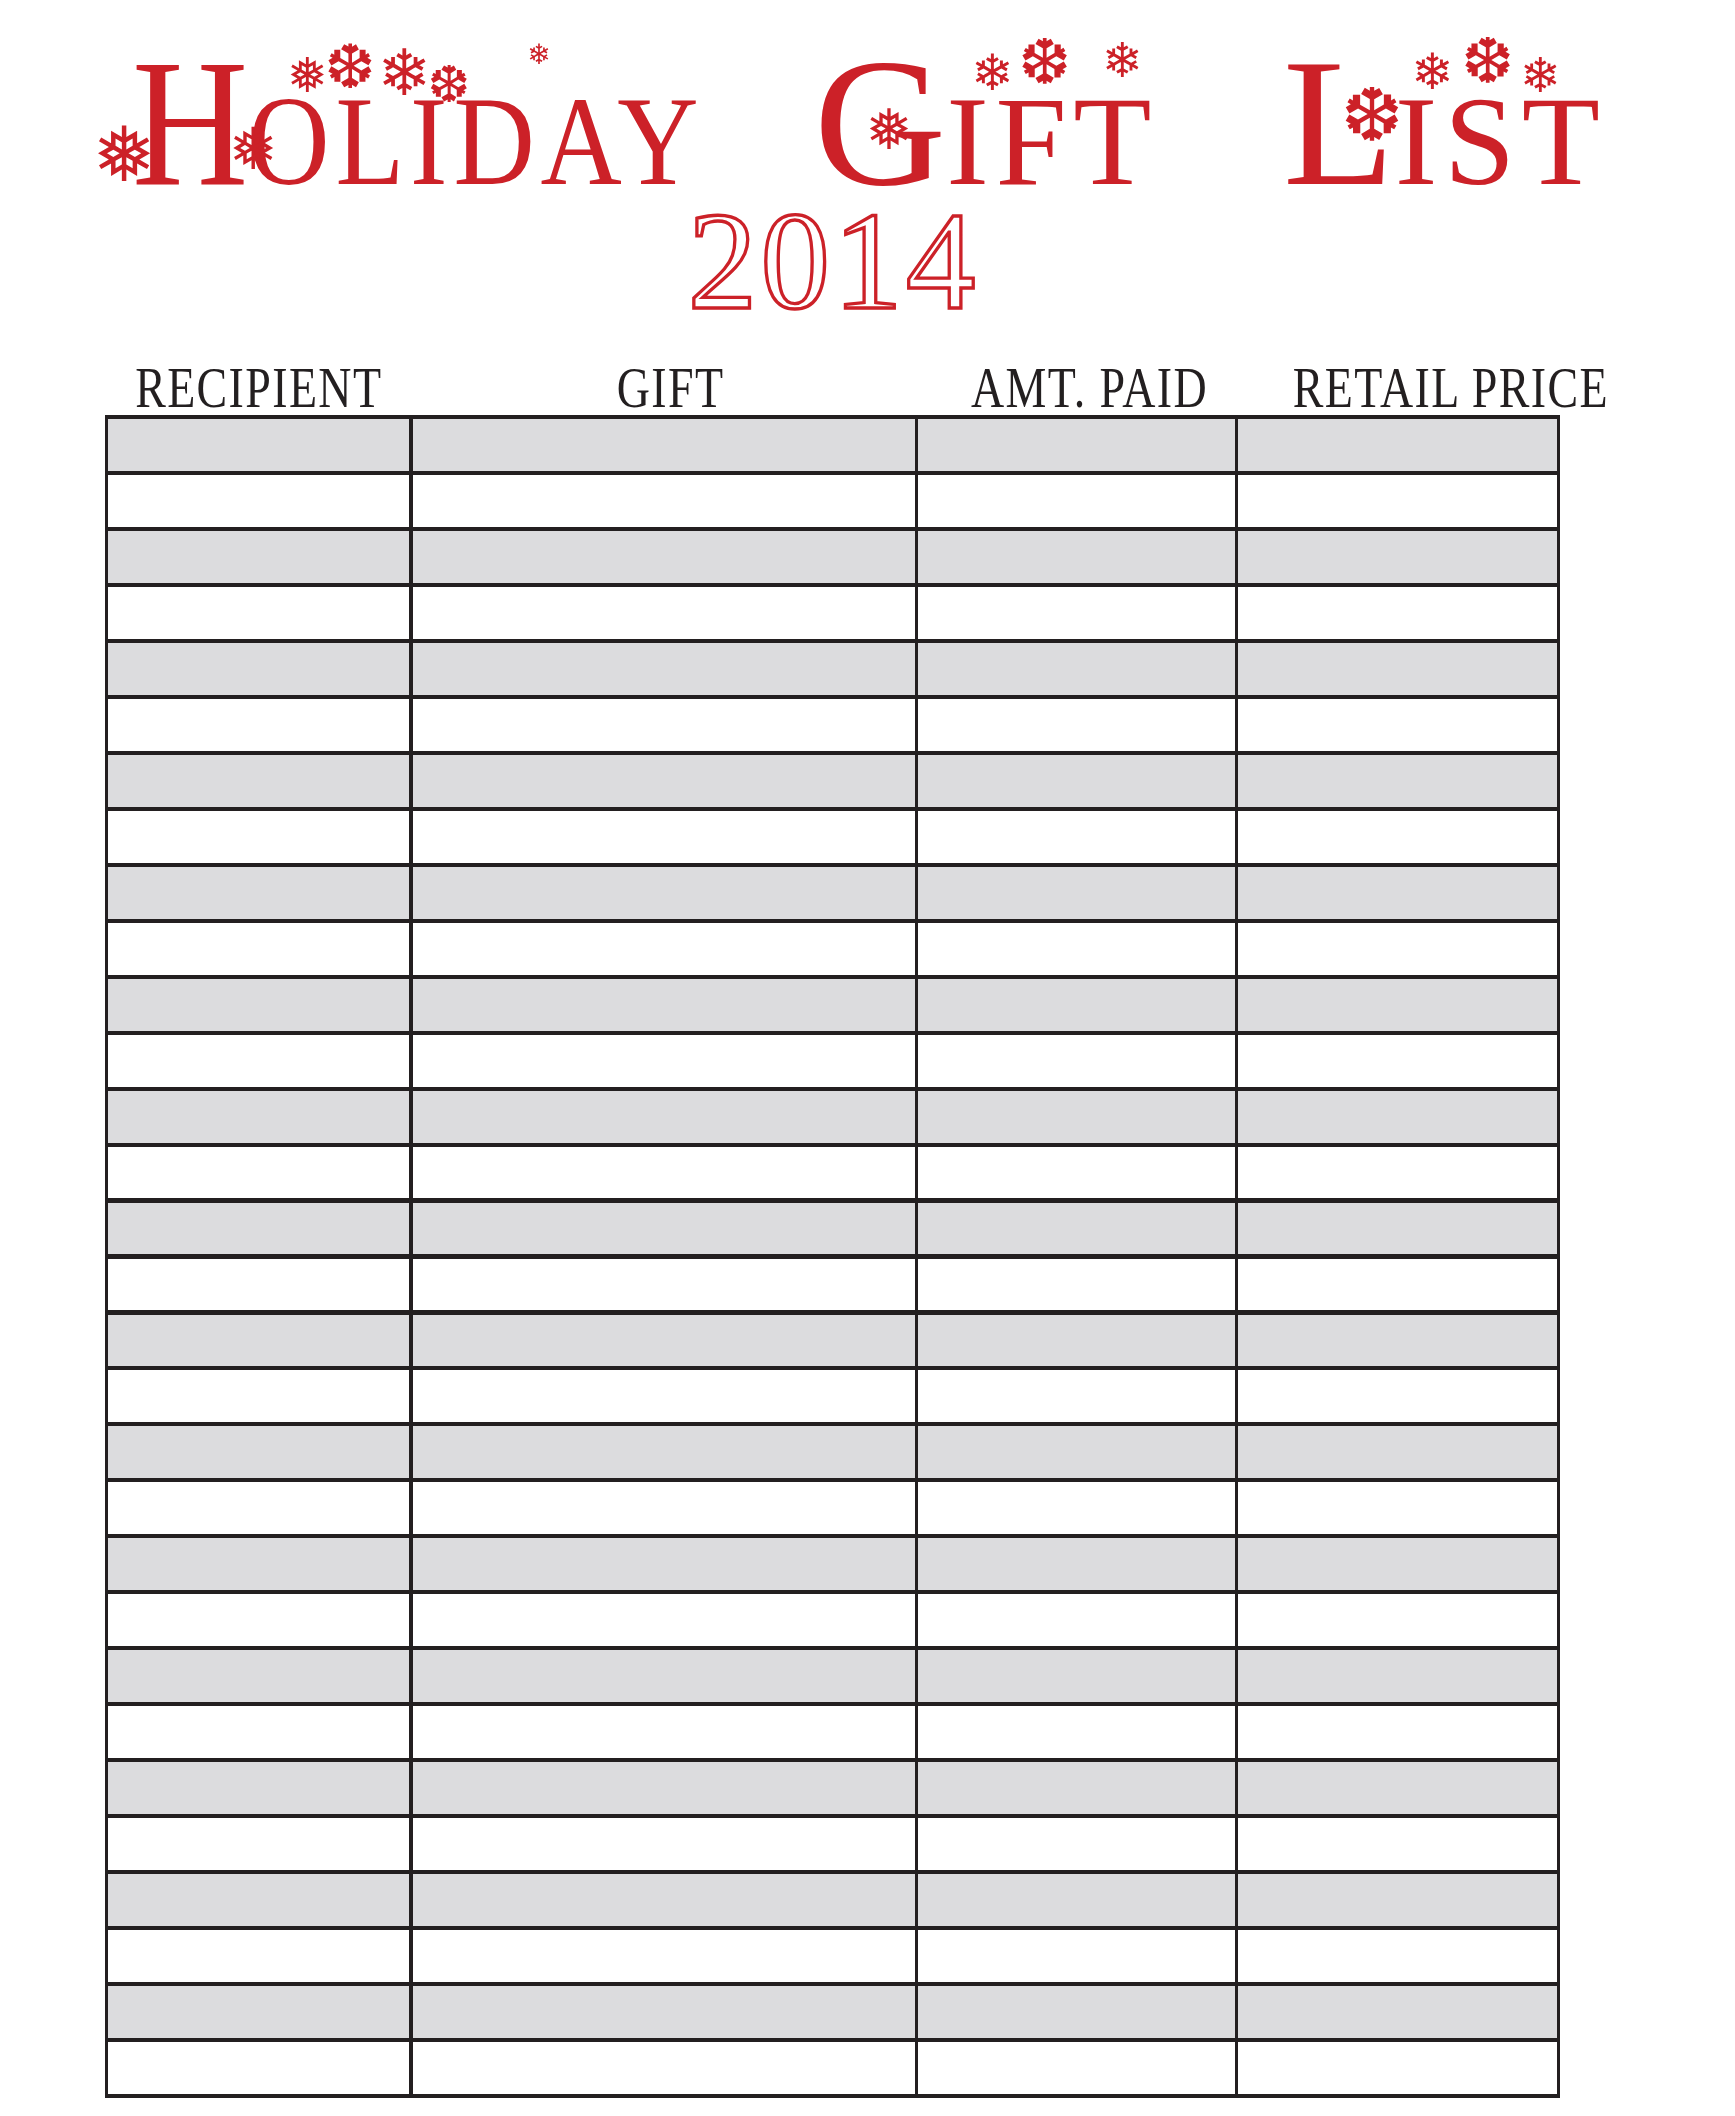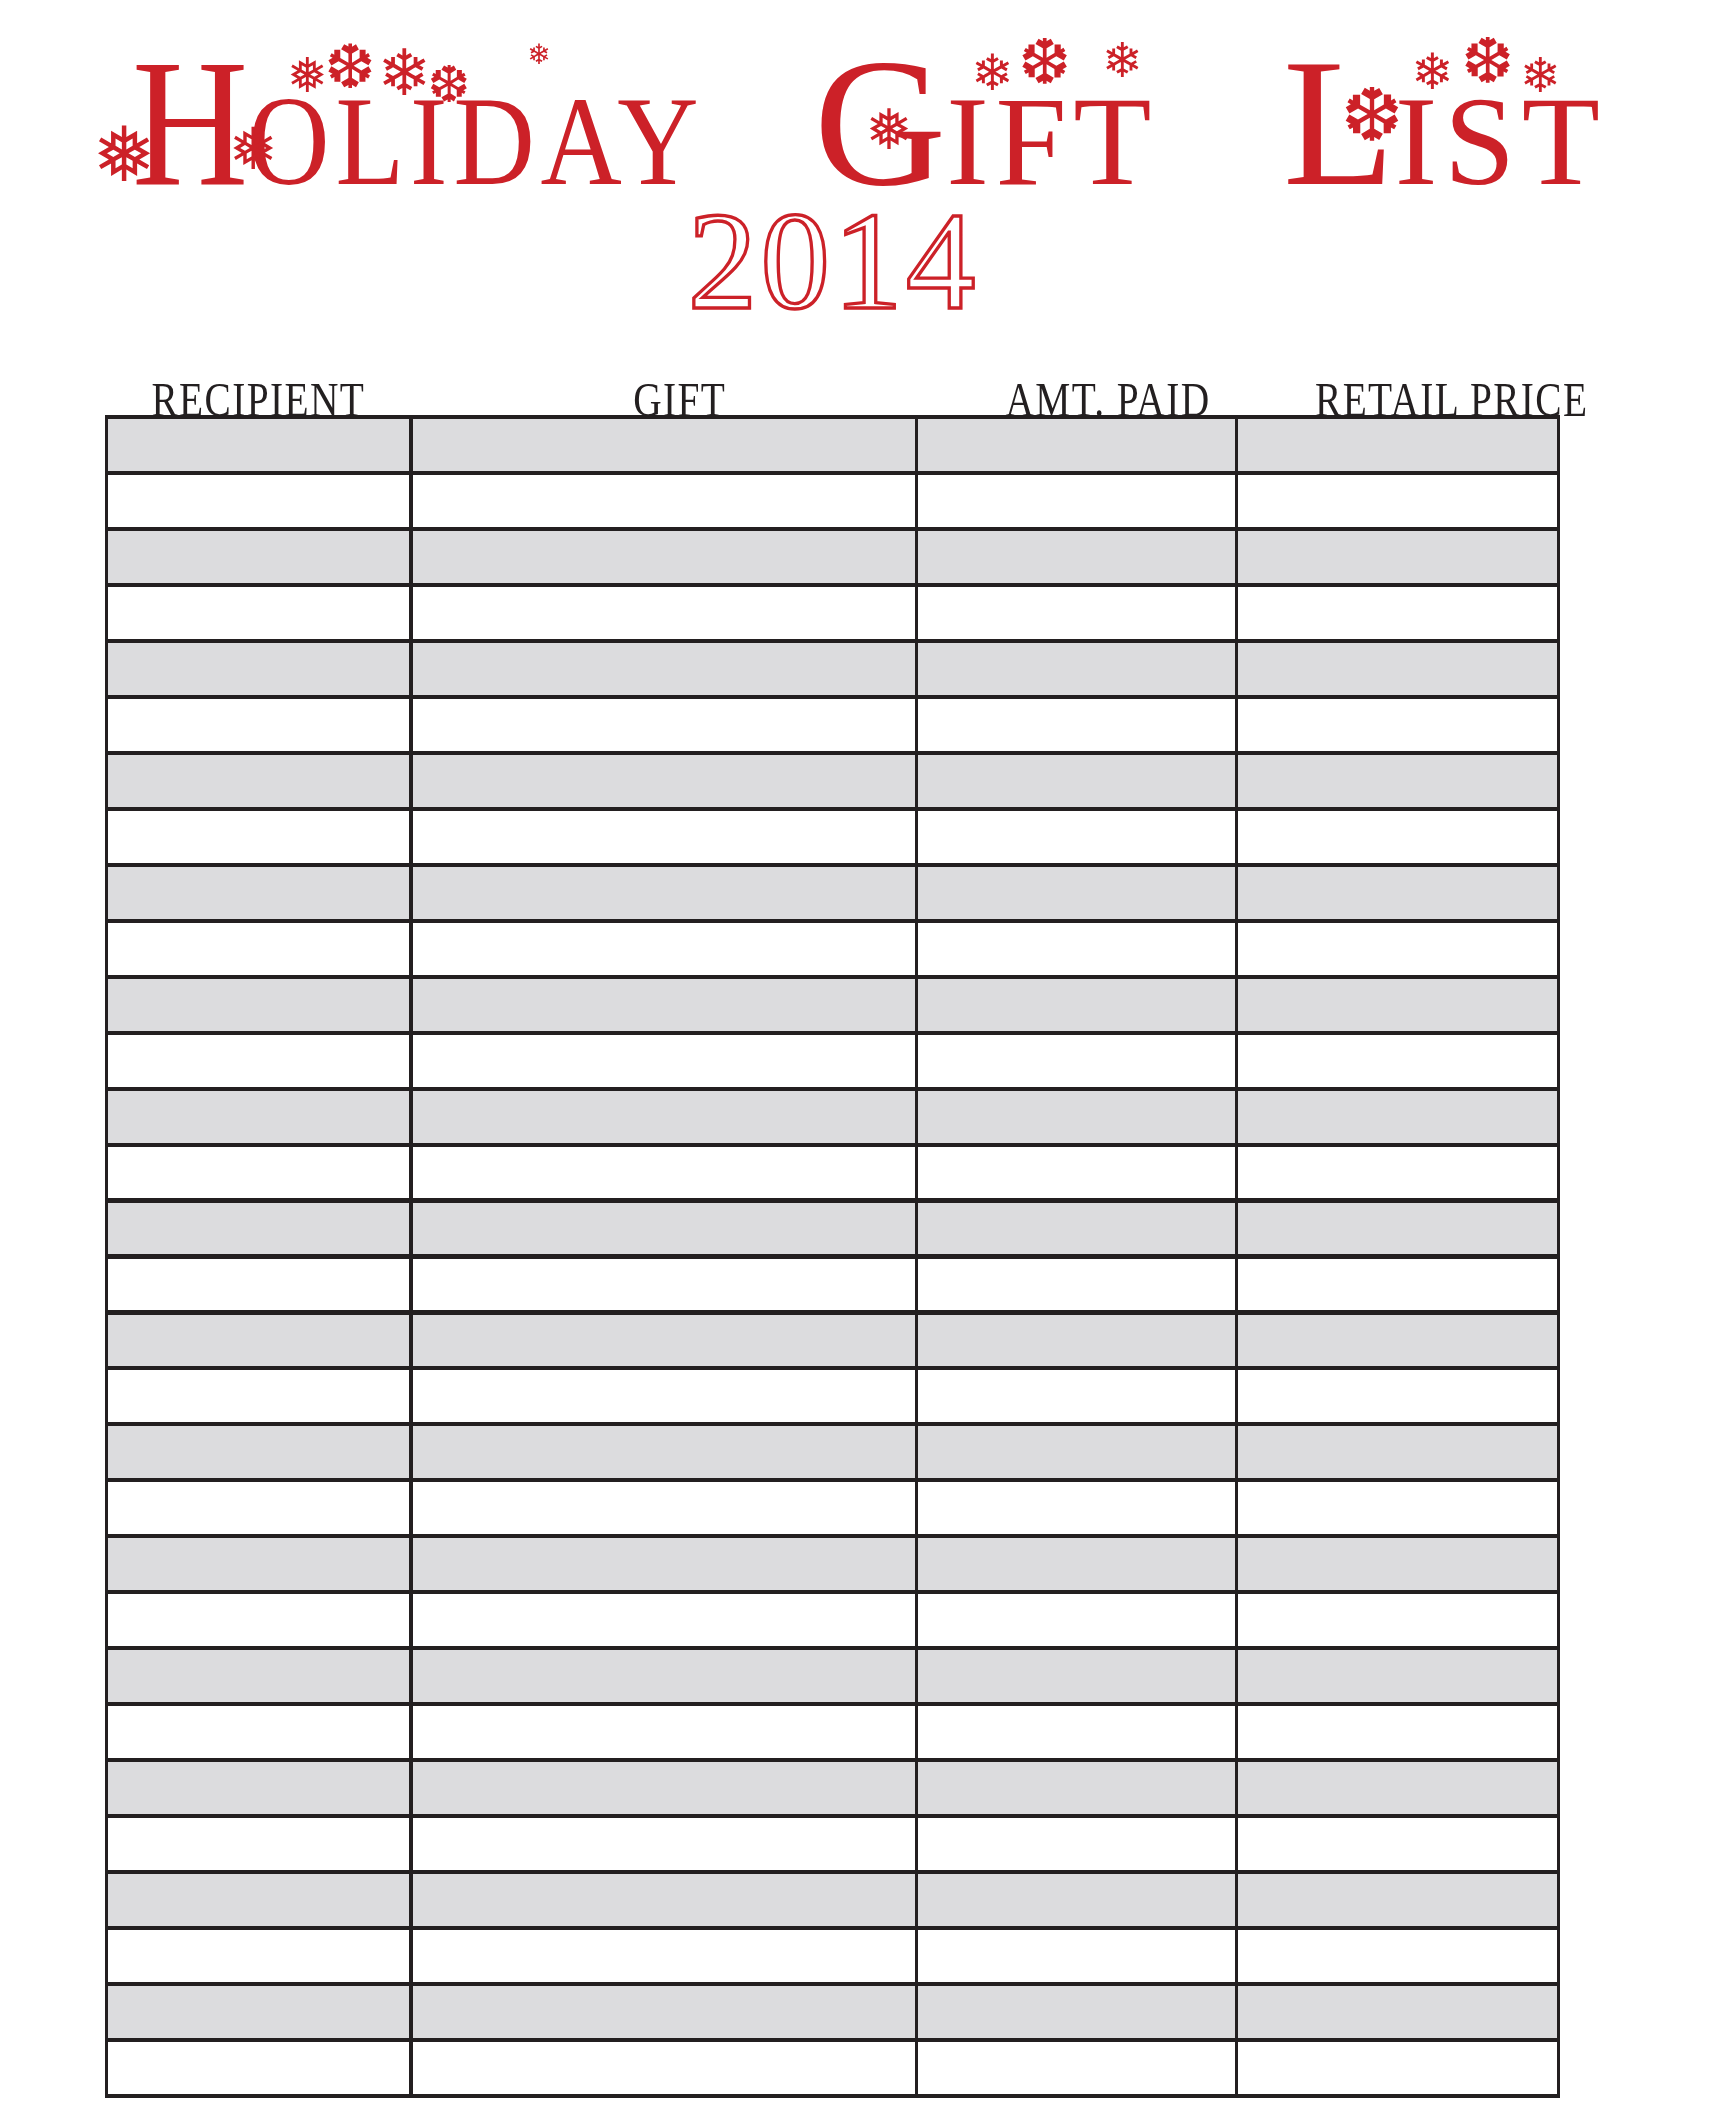--- a/index.html
+++ b/index.html
@@ -57,28 +57,28 @@
     fill: #ffffff;
     stroke: var(--red);
     stroke-width: 4px;
     letter-spacing: 4px;
   }
 
   
   .header-grid {
     position: absolute;
     left: 105px;
-    top: 376px;
+    top: 360px;
     width: 1455px;
     display: grid;
     grid-template-columns: 301px 502px 317px 319px;
-    column-gap: 19px;
+    column-gap: 10px;
     padding: 0 3.3px;
     color: var(--header-text);
-    font-size: 48px;
+    font-size: 56px;
     line-height: 1;
   }
   .header-cell { text-align: center; overflow: visible; }
   .header-cell span {
     display: inline-block;
     transform: scaleX(0.82);
     transform-origin: center;
     letter-spacing: 1.7px;
     white-space: nowrap;
   }

